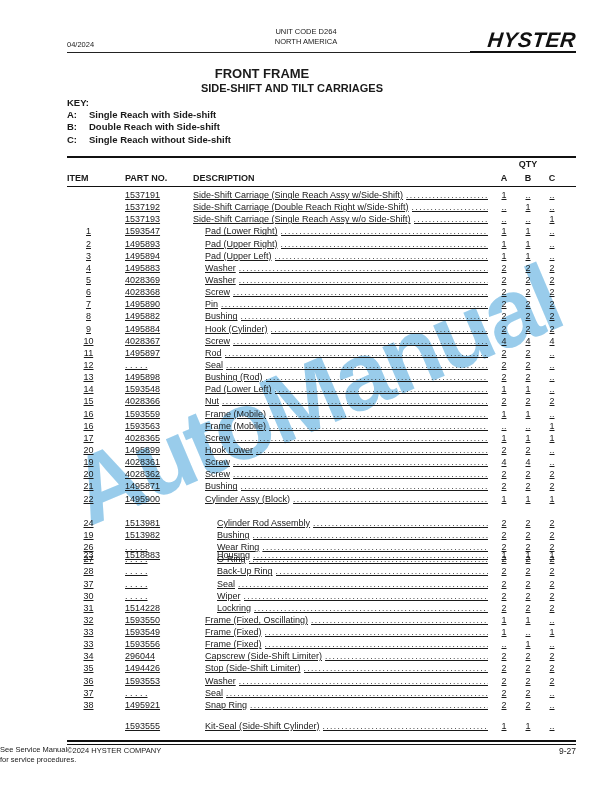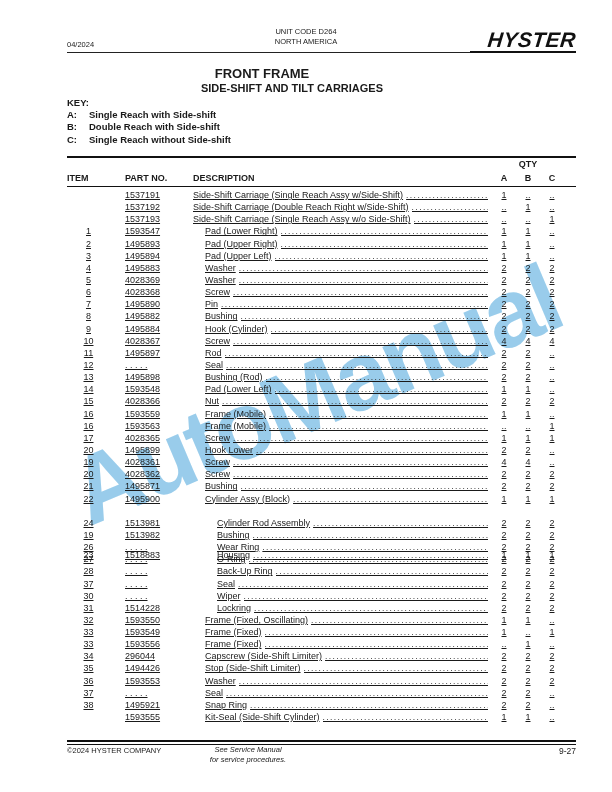--- a/index.html
+++ b/index.html
@@ -44,37 +44,37 @@
   .qty-row { display:flex; height:11px; align-items:flex-end; font-size:9px; font-weight:bold; padding-right:12px; }
   .qty-spacer { flex:1; }
   .qty-label { width:72px; text-align:center; }
   .col-head { display:flex; height:14px; align-items:flex-end; font-size:9px; font-weight:bold; padding-right:12px; padding-bottom:1px; }
   .ch-item { width:43px; }
   .ch-part { width:68px; margin-left:15px; }
   .ch-desc { flex:1; }
   .ch-a,.ch-b,.ch-c { width:24px; text-align:center; }
   .rows { margin-top:3px;text-decoration:underline; }
   .row { display:flex; align-items:baseline; height:12.15px; font-size:9px; padding-right:12px; }
-  .row.gap { margin-top:0; }
+  .row.gap { margin-top:9px; }
   .c-item { width:43px; text-align:center; }
   .c-part { width:68px; margin-left:15px; white-space:nowrap; }
   .c-desc { flex:1; display:flex; align-items:baseline; min-width:0; }
   .desc-text { white-space:nowrap; }
   .leader { flex:1; overflow:hidden; white-space:nowrap; margin:0 4px 0 3px; color:#333; }
   .leader::after {
     content:"........................................................................................................................";
     font-size:8.5px; letter-spacing:1.4px;
   }
   .c-a,.c-b,.c-c { width:24px; text-align:center; }
 
   
   .footer-rule { left:67px; top:740px; width:509px; border-top:2.2px solid #111; }
   .footer-rule::after { content:""; display:block; border-top:1px solid #111; margin-top:1.5px; }
   .footer-left { left:67px; top:746px; font-size:7.5px; }
-  .footer-center { left:0; top:745px; width:496px; text-align:center; font-size:7.5px; font-style:italic; line-height:10px; }
+  .footer-center { left:0; top:745px; width:496px; font-size:7.5px; line-height:10px; }
   .footer-right { left:476px; top:746px; width:100px; text-align:right; font-size:8.5px; }
 </style>
 </head>
 <body>
 
 <div class="page">
 
   <div class="watermark" style="color: rgb(140, 198, 233);">AutoManual</div>
 
   <div class="layer hdr-date">04/2024</div>

